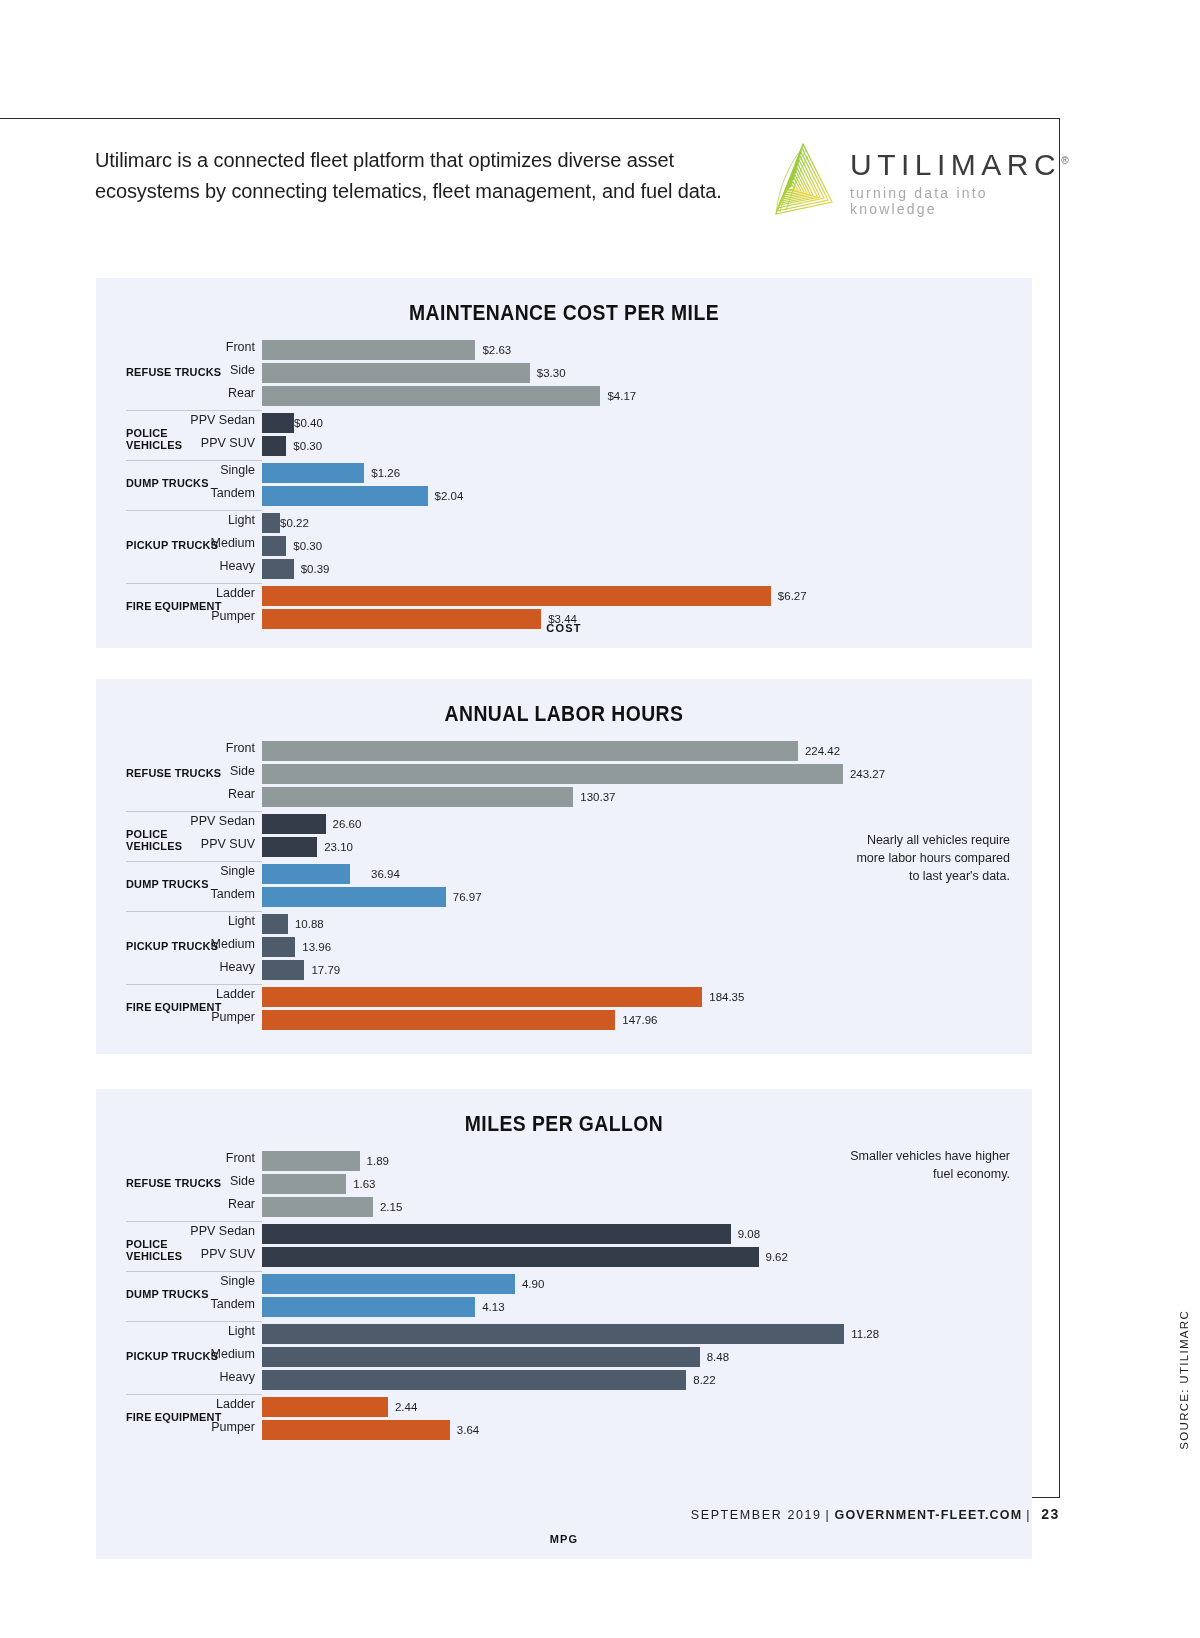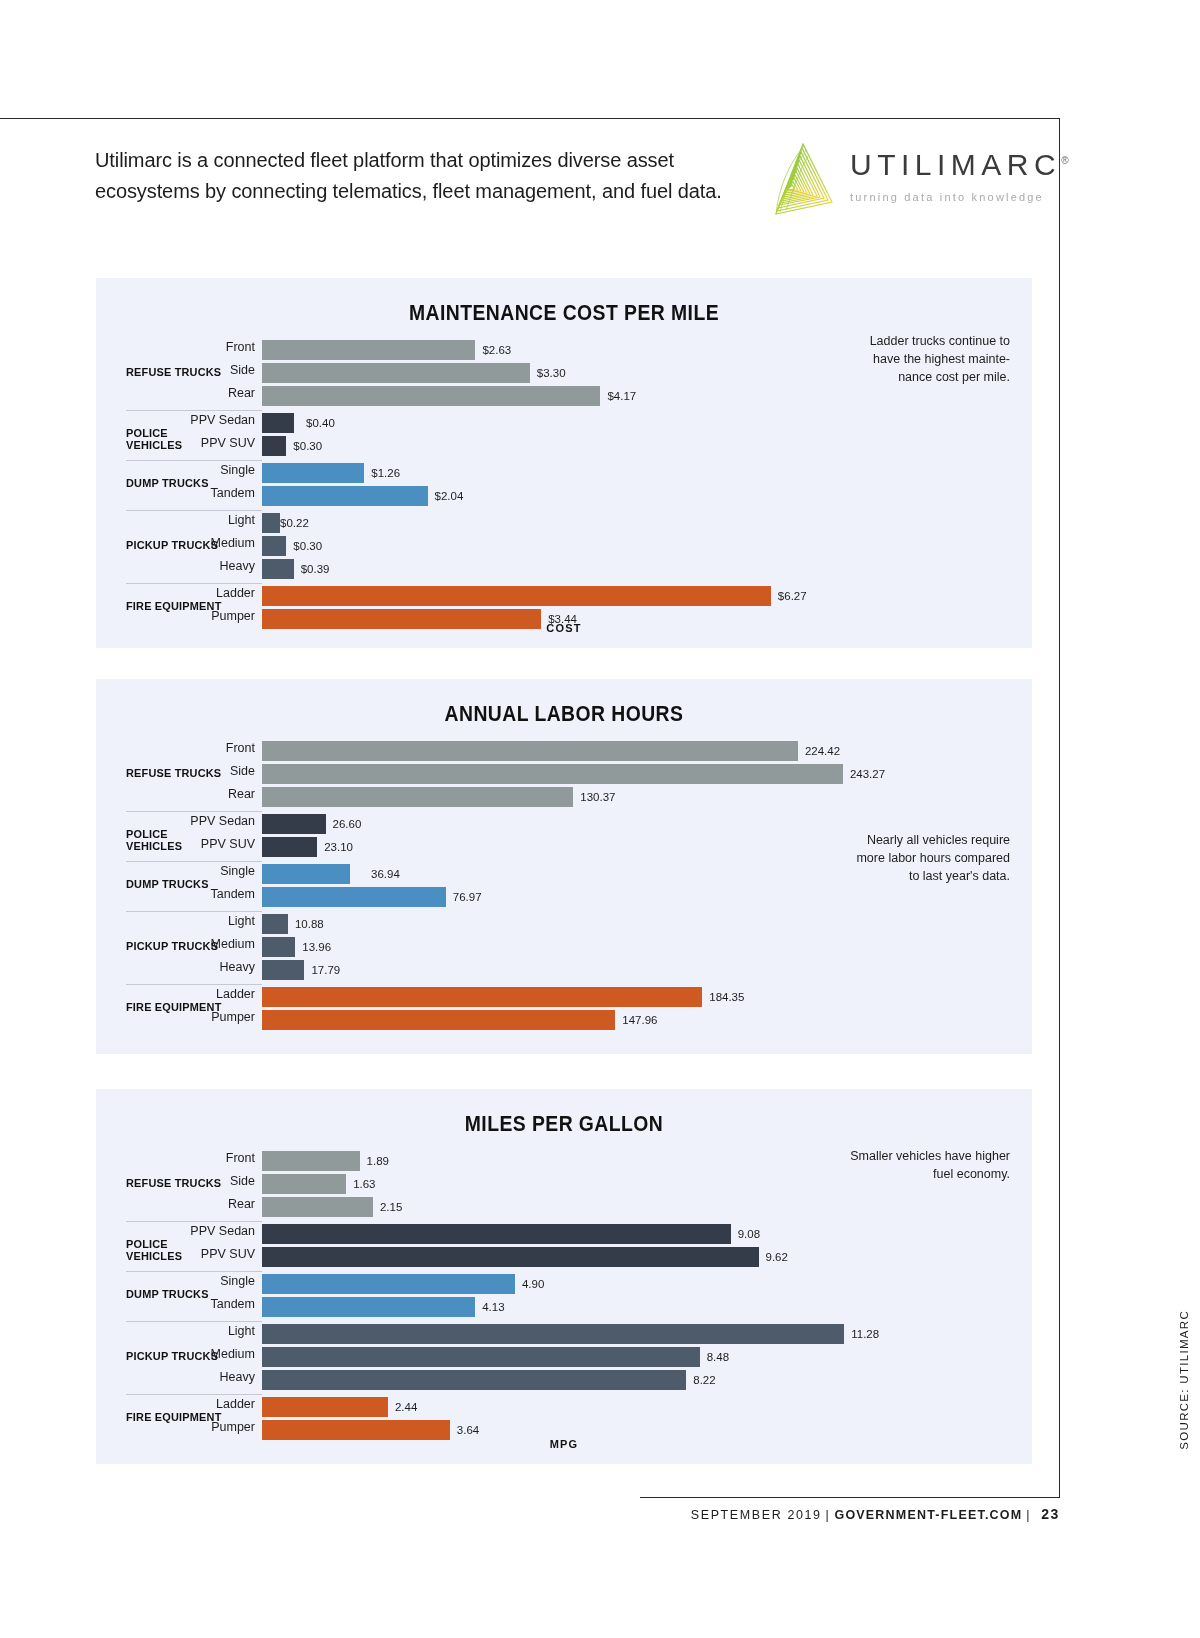--- a/index.html
+++ b/index.html
@@ -39,31 +39,31 @@
   }
   .logo-text{
     position:absolute;left:88px;top:8px;
   }
   .logo-name{
     font-size:30px;letter-spacing:5.5px;color:#3b3b3b;font-weight:400;
     font-family:"Liberation Sans", sans-serif;
   }
   .logo-reg{font-size:10px;vertical-align:super;color:#6b6b6b;letter-spacing:0;}
   .logo-tag{
-    font-size:11px;letter-spacing:2.2px;color:#a9a9a9;margin-top:9px;
+    font-size:14px;letter-spacing:2.2px;color:#a9a9a9;margin-top:3px;
   }
 
   
   .panel{
     position:absolute;left:96px;width:936px;
     background:#eff2fb;
   }
   #panel-0{top:278px;height:370px;}
   #panel-1{top:679px;height:375px;}
-  #panel-2{top:1089px;height:375px;text-decoration:underline;}
+  #panel-2{top:1089px;height:470px;text-decoration:underline;}
 
   .chart-title{
     position:absolute;left:0;right:0;text-align:center;
     font-size:22px;font-weight:bold;color:#111;
     letter-spacing:0.5px;
     font-family:"Liberation Sans", sans-serif;
     transform:scaleX(0.88);
   }
   #panel-0 .chart-title{top:22px;}
   #panel-1 .chart-title{top:22px;}
@@ -170,21 +170,20 @@
       </g>
     </svg>
     <div class="logo-text">
       <div class="logo-name"><span>UTILIMARC</span><span class="logo-reg">®</span></div>
       <div class="logo-tag">turning data into knowledge</div>
     </div>
   </div>
 
   <div class="panel" id="panel-0">
     <div class="chart-title">MAINTENANCE COST PER MILE</div>
-    <div class="note">Ladder trucks continue to have the highest mainte-nance cost per mile.</div>
     <div class="plot">
         <div class="row" style="top: 62px;">
           <div class="sub-label">Front</div>
           <div class="bar" style="width: 213.449px; background: rgb(144, 154, 154); left: 166px;"></div>
           <div class="bar-val" style="left: 386.449px; top: 4px;">$2.63</div>
         </div>
         <div class="row" style="top: 85px;">
           <div class="sub-label">Side</div>
           <div class="bar" style="width: 267.826px; background: rgb(144, 154, 154); left: 166px;"></div>
           <div class="bar-val" style="left: 440.826px; top: 4px;">$3.30</div>
@@ -192,21 +191,21 @@
         <div class="row" style="top: 108px;">
           <div class="sub-label">Rear</div>
           <div class="bar" style="width: 338.435px; background: rgb(144, 154, 154); left: 166px;"></div>
           <div class="bar-val" style="left: 511.435px; top: 4px;">$4.17</div>
         </div>
         <div class="grp-label" style="top: 87.75px;">REFUSE TRUCKS</div>
         <div class="grp-sep" style="top: 131.5px;"></div>
         <div class="row" style="top: 135px;">
           <div class="sub-label">PPV Sedan</div>
           <div class="bar" style="width: 32.4638px; background: rgb(52, 60, 74); left: 166px;"></div>
-          <div class="bar-val" style="left: 210px; top: 4px;">$0.40</div>
+          <div class="bar-val" style="left: 198px; top: 4px;">$0.40</div>
         </div>
         <div class="row" style="top: 158px;">
           <div class="sub-label">PPV SUV</div>
           <div class="bar" style="width: 24.3478px; background: rgb(52, 60, 74); left: 166px;"></div>
           <div class="bar-val" style="left: 197.348px; top: 4px;">$0.30</div>
         </div>
         <div class="grp-label" style="top: 149.25px;">POLICE VEHICLES</div>
         <div class="grp-sep" style="top: 181.5px;"></div>
         <div class="row" style="top: 185px;">
           <div class="sub-label">Single</div>

